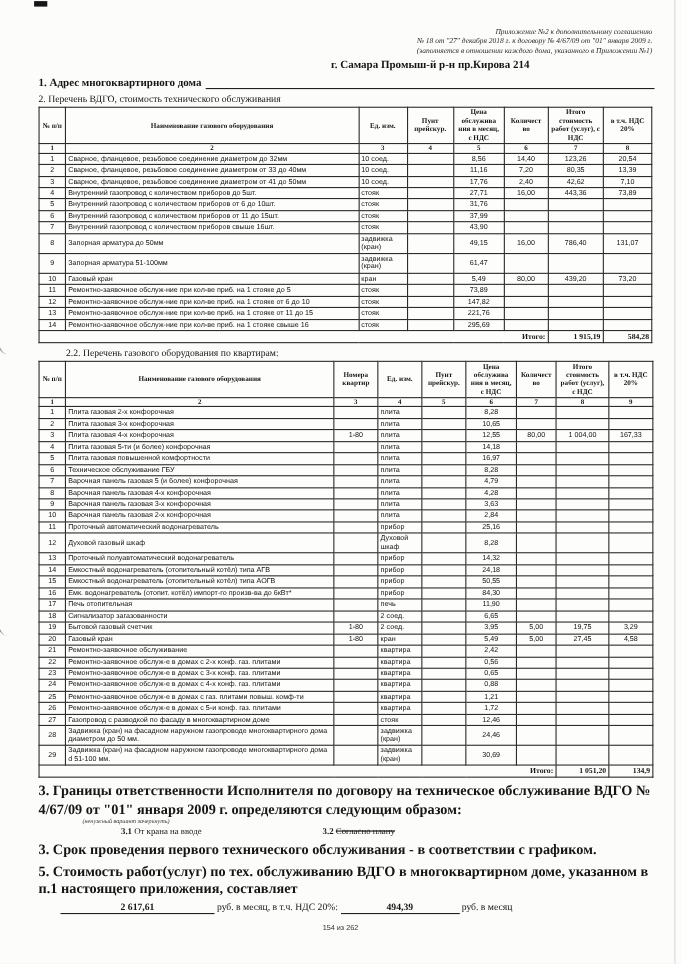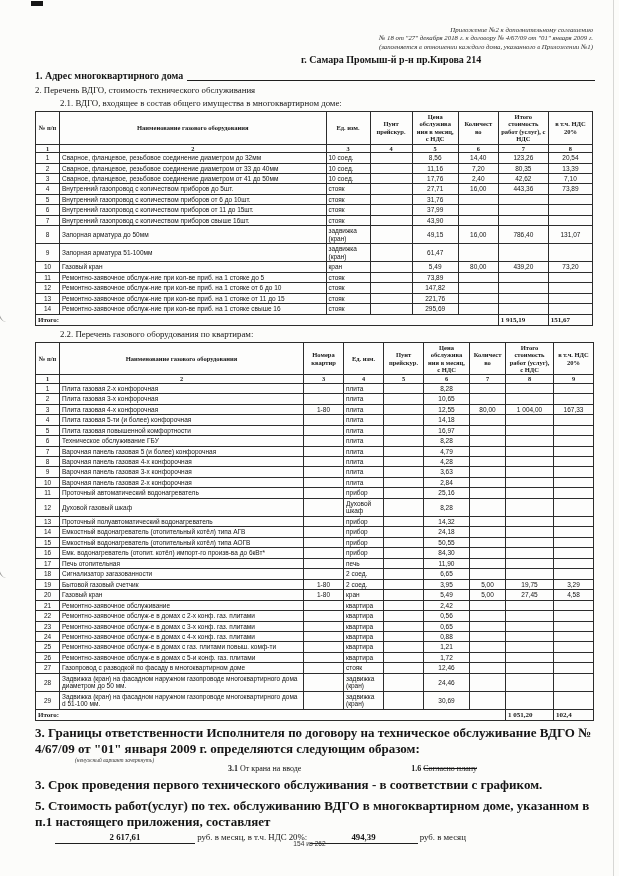--- a/index.html
+++ b/index.html
@@ -14,24 +14,24 @@
   .h2{font-weight:normal;font-size:8.8px;margin-top:3.5px;}
   .hsub{margin-left:25px;}
   table{border-collapse:collapse;table-layout:fixed;width:558px;margin-top:2.5px;
         font-family:"Liberation Sans",sans-serif;background:#fdfdfc;}
   th,td{border:1px solid #2c2c2c;padding:1px 2px;font-size:6.5px;line-height:1.15;
         vertical-align:middle;word-wrap:break-word;}
   th{font-family:"Liberation Serif",serif;font-weight:bold;text-align:center;}
   td.c{text-align:center;}
   td.l{text-align:left;}
   tr.colnum td{text-align:center;font-weight:bold;font-family:"Liberation Serif",serif;font-size:6.3px;padding:0 2px;}
-  tr.total td{font-weight:bold;font-family:"Liberation Serif",serif;font-size:7px;text-align:left;}
+  tr.total td{font-weight:bold;font-family:"Liberation Serif",serif;font-size:7px;text-align:right;}
   .p3{font-weight:bold;font-size:13px;margin-top:4px;line-height:1.25;}
   .note-small{font-style:italic;font-size:5.6px;margin-left:40px;color:#333;}
-  .options{font-size:8px;margin-top:1px;margin-left:75px;display:flex;gap:110px;justify-content:center;}
+  .options{font-size:8px;margin-top:1px;margin-left:75px;display:flex;gap:110px;}
   .opt b{font-weight:bold;}
   .strike{text-decoration:line-through;}
   .blank{display:inline-block;min-width:128px;border-bottom:1.2px solid #1f1f1f;
          text-align:center;font-weight:bold;padding:0 6px 1px 6px;}
   .blank2{min-width:96px;}
   .amount-line{font-size:8.8px;margin-top:2px;margin-left:20px;}
   .footer{position:absolute;left:0;right:0;top:840px;text-align:center;
           font-family:"Liberation Sans",sans-serif;font-size:6.6px;color:#333;}
   .corner-mark{position:absolute;top:1px;left:31px;width:12px;height:5px;background:#161616;}
   .bracket{position:absolute;left:-4px;width:13px;height:26px;border-left:2.4px solid #9b9b99;
@@ -53,21 +53,20 @@
       <div>№ 18 от "27" декабря 2018 г. к договору № 4/67/09 от "01" января 2009 г.</div>
       <div>(заполняется в отношении каждого дома, указанного в Приложении №1)</div>
     </div>
 
     <div class="addr-row">
       <span class="addr-label">1. Адрес многоквартирного дома</span>
       <span class="addr-line">г. Самара Промыш-й р-н пр.Кирова 214</span>
     </div>
 
     <div class="h2">2. Перечень ВДГО, стоимость технического обслуживания</div>
-    <div class="h2 hsub">2.1. ВДГО, входящее в состав общего имущества в многоквартирном доме:</div>
 
     <table>
       <colgroup>
         <col style="width:24px">
           <col style="width:266px">
           <col style="width:44px">
           <col style="width:42px">
         <col style="width:46px">
           <col style="width:40px">
           <col style="width:50px">
@@ -265,21 +264,21 @@
             <td class="c"></td>
             <td class="c">295,69</td>
             <td class="c"></td>
             <td class="c"></td>
             <td class="c"></td>
           </tr>
 
         <tr class="total">
           <td colspan="6">Итого:</td>
           <td>1 915,19</td>
-          <td>151,67</td>
+          <td>584,28</td>
         </tr>
       </tbody>
     </table>
 
     <div class="h2 hsub">2.2. Перечень газового оборудования  по квартирам:</div>
 
     <table>
       <colgroup>
         <col style="width:24px">
           <col style="width:244px">
@@ -681,34 +680,34 @@
             <td class="c"></td>
             <td class="c">30,69</td>
             <td class="c"></td>
             <td class="c"></td>
             <td class="c"></td>
           </tr>
 
         <tr class="total">
           <td colspan="7">Итого:</td>
           <td>1 051,20</td>
-          <td>102,4</td>
+          <td>134,9</td>
         </tr>
       </tbody>
     </table>
 
     <div class="p3">3. Границы ответственности Исполнителя по договору на техническое обслуживание ВДГО № 4/67/09 от "01" января 2009 г. определяются следующим образом:</div>
     <div class="note-small">(ненужный вариант зачеркнуть)</div>
     <div class="options">
       <span class="opt">
         <b>3.1</b>
         <span>От крана на вводе</span>
       </span>
       <span class="opt">
-        <b>1.6</b>
+        <b>3.2</b>
         <span class="strike">Согласно плану</span>
       </span>
     </div>
     <div class="p3">3. Срок проведения первого технического обслуживания - в соответствии с графиком.</div>
     <div class="p3">5. Стоимость работ(услуг) по тех. обслуживанию ВДГО в многоквартирном доме, указанном в п.1 настоящего приложения, составляет</div>
     <div class="amount-line">
       <span class="blank">2 617,61</span>
       <span>руб. в месяц, в т.ч. НДС 20%:</span>
       <span class="blank blank2">494,39</span>
       <span>руб. в месяц</span>

